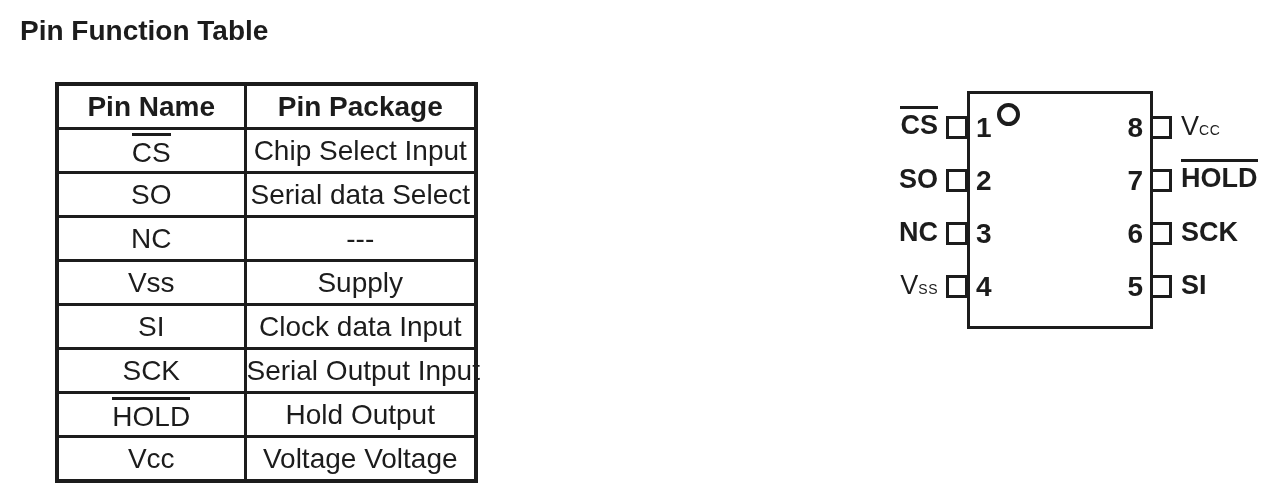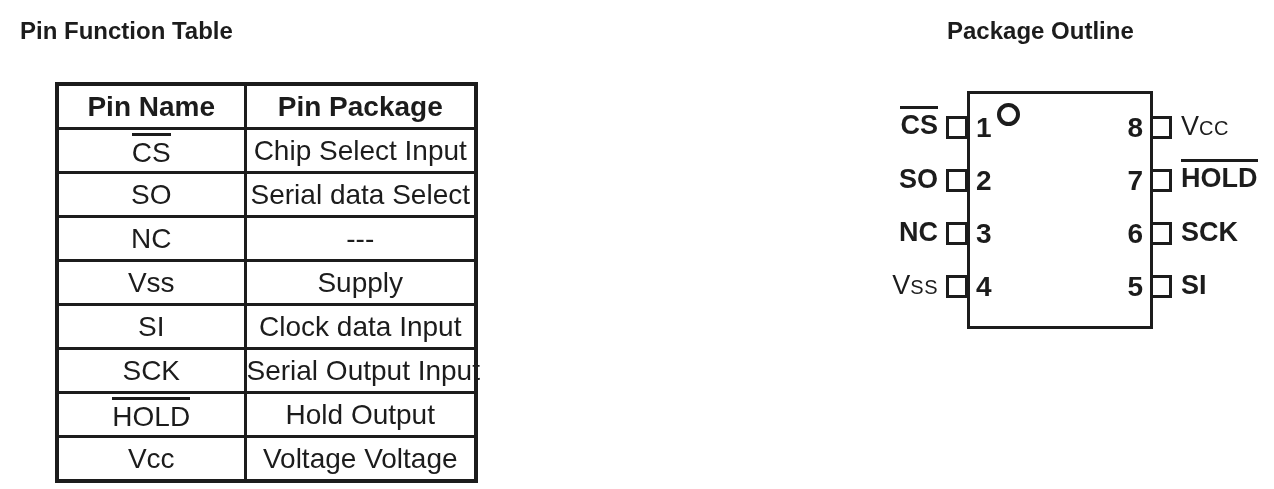--- a/index.html
+++ b/index.html
@@ -8,21 +8,21 @@
     width: 1274px;
     height: 489px;
     background: #ffffff;
     font-family: "Liberation Sans", sans-serif;
     color: #1c1c1c;
     overflow: hidden;
   }
   .section-title {
     position: absolute;
     top: 14px;
-    font-size: 24px;
+    font-size: 28px;
     font-weight: bold;
     line-height: 34px;
     white-space: nowrap;
   }
   #pin-table-title { left: 20px; }
   #package-title { left: 947px; }
 
   
   table.pin-table {
     position: absolute;
@@ -93,30 +93,29 @@
   .pin-num.right { text-align: right; width: 45px; }
   .pin-label {
     position: absolute;
     font-size: 27px;
     line-height: 30px;
     white-space: nowrap;
   }
   .pin-label.left-side { left: 790px; width: 148px; text-align: right; }
   .pin-label.right-side { left: 1181px; width: 160px; text-align: left; }
   .pin-label.bold { font-weight: bold; }
-  .sc-small { font-size: 20px; letter-spacing: 0.5px; }
+  .sc-small { font-size: 14px; letter-spacing: 0.5px; }
 </style>
 </head>
 <body>
 
 <div class="page">
 
   <div class="section-title" id="pin-table-title">Pin Function Table</div>
 
-  <div class="section-title" id="package-title">Package Outline</div>
 
   <table class="pin-table">
     <colgroup>
       <col style="width:188px">
       <col>
     </colgroup>
     <thead>
         <tr>
           <th>Pin Name</th>
           <th>Pin Package</th>

